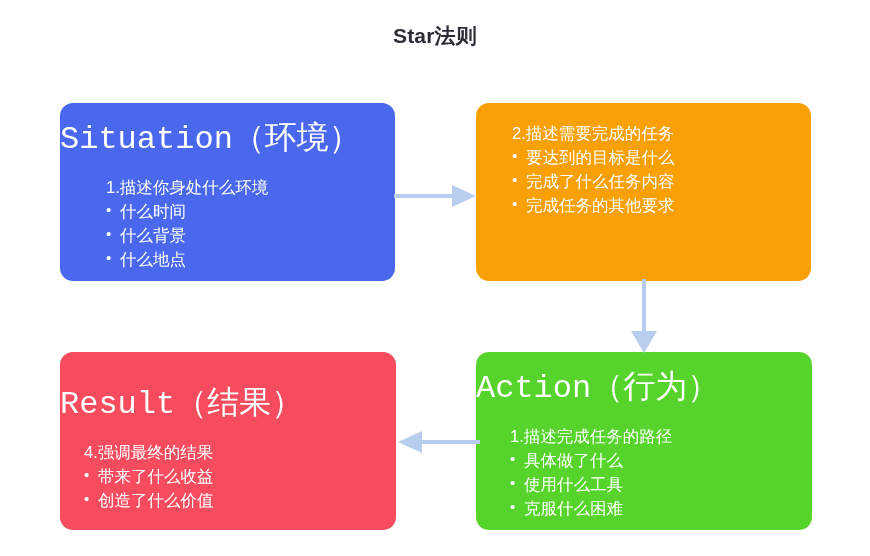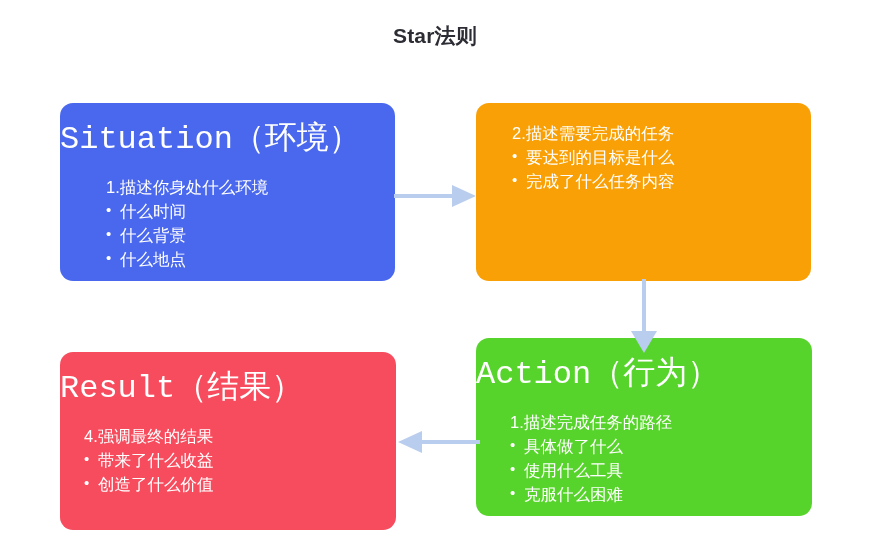--- a/index.html
+++ b/index.html
@@ -93,31 +93,31 @@
   #box-situation .box-body    { padding-left: 46px; }
 
   #box-task {
     left: 476px; top: 103px;  width: 335px; height: 178px;
     background: #f8a005;
   }
   #box-task .box-heading { margin-top: 20px; padding-right: 38px; }
   #box-task .box-body    { padding-left: 36px; }
 
   #box-action {
-    left: 476px; top: 338px;  width: 336px; height: 178px;
+    left: 476px; top: 352px;  width: 336px; height: 178px;
     background: #57d42b;
   }
   #box-action .box-heading { margin-top: 20px; padding-right: 26px; }
   #box-action .box-body    { padding-left: 34px; }
 
   #box-result {
     left: 60px;  top: 352px;  width: 336px; height: 178px;
     background: #f74c5e;
   }
-  #box-result .box-heading { margin-top: 20px; padding-right: 16px; }
+  #box-result .box-heading { margin-top: 36px; padding-right: 16px; }
   #box-result .box-body    { padding-left: 24px; }
 
   
   .arrow-svg { position: absolute; }
   #arrow-situation-task  { left: 394px; top: 178px;  width: 86px;  height: 36px; }
   #arrow-task-action     { left: 626px; top: 279px;  width: 36px;  height: 76px; }
   #arrow-action-result   { left: 394px; top: 424px;  width: 86px;  height: 36px; }
 </style>
 </head>
 <body>
@@ -137,20 +137,21 @@
       </ul>
     </div>
   </div>
 
   <div class="star-box" id="box-task">
     <div class="box-body">
       <div class="body-lead">2.描述需要完成的任务</div>
       <ul class="bullet-list">
         <li>要达到的目标是什么</li>
         <li>完成了什么任务内容</li>
+        <li>完成任务的其他要求</li>
       </ul>
     </div>
   </div>
 
   <div class="star-box" id="box-action">
     <div class="box-heading">Action（行为）</div>
     <div class="box-body">
       <div class="body-lead">1.描述完成任务的路径</div>
       <ul class="bullet-list">
         <li>具体做了什么</li>

